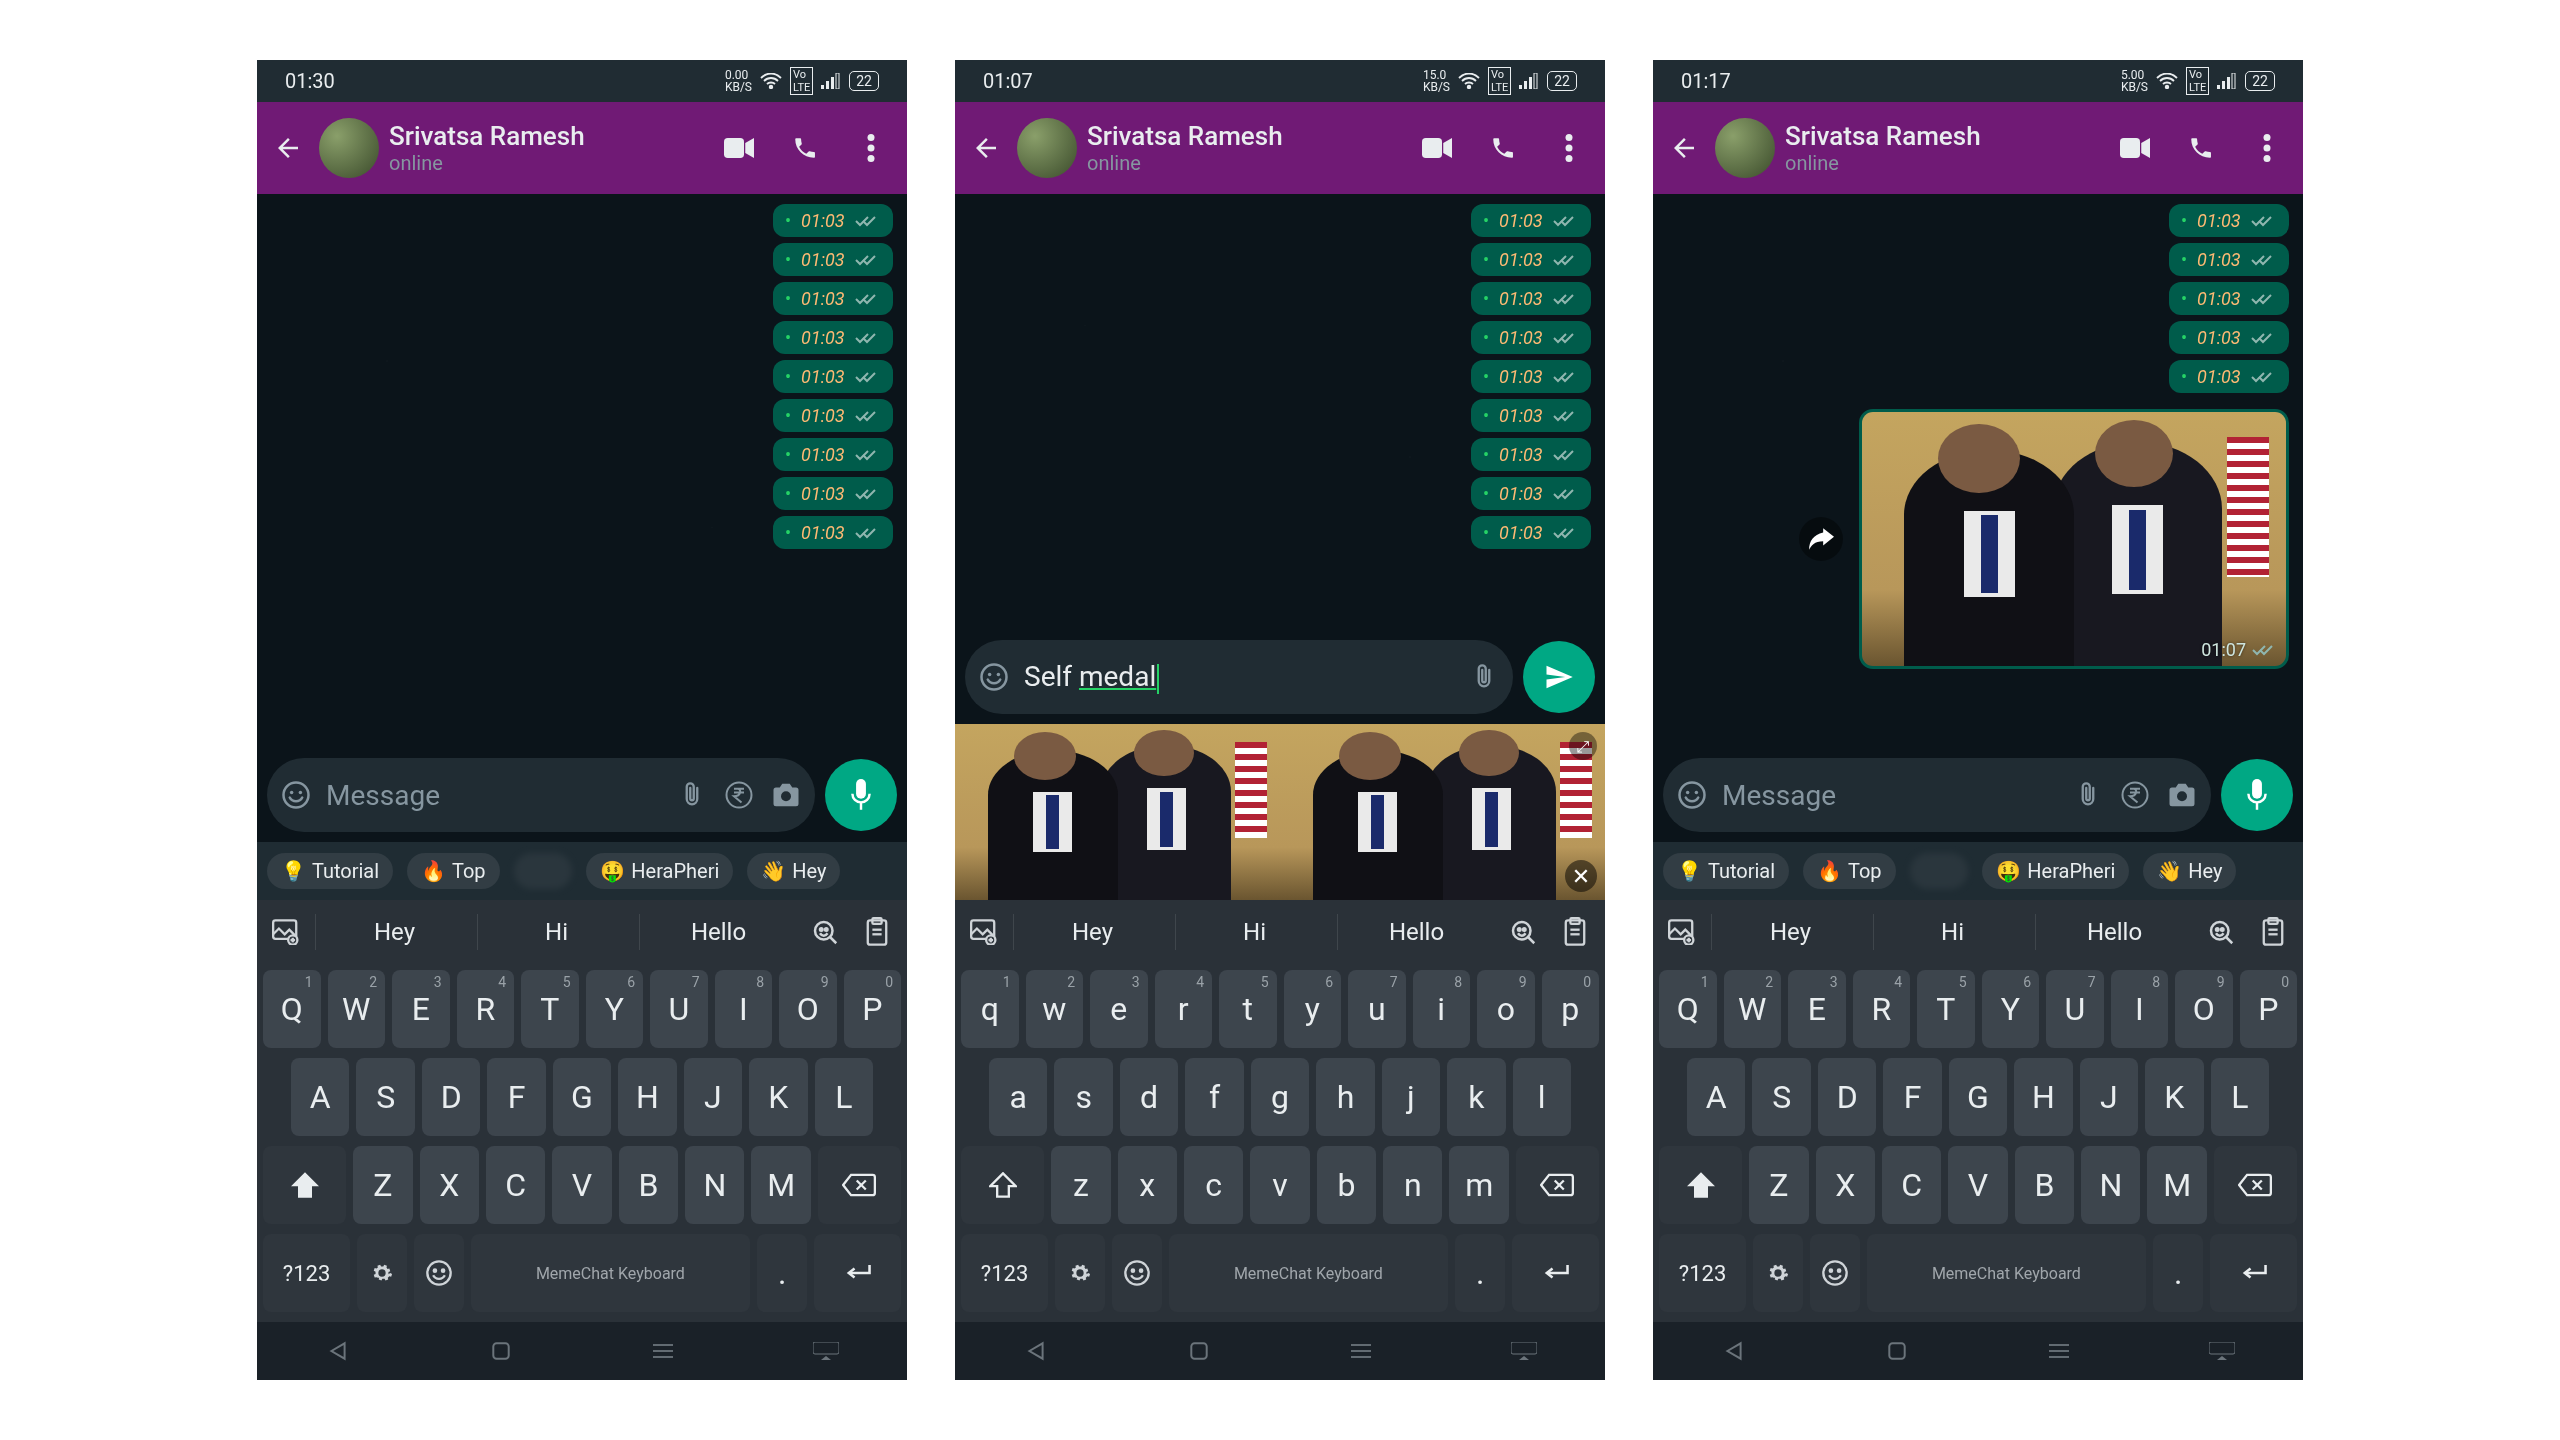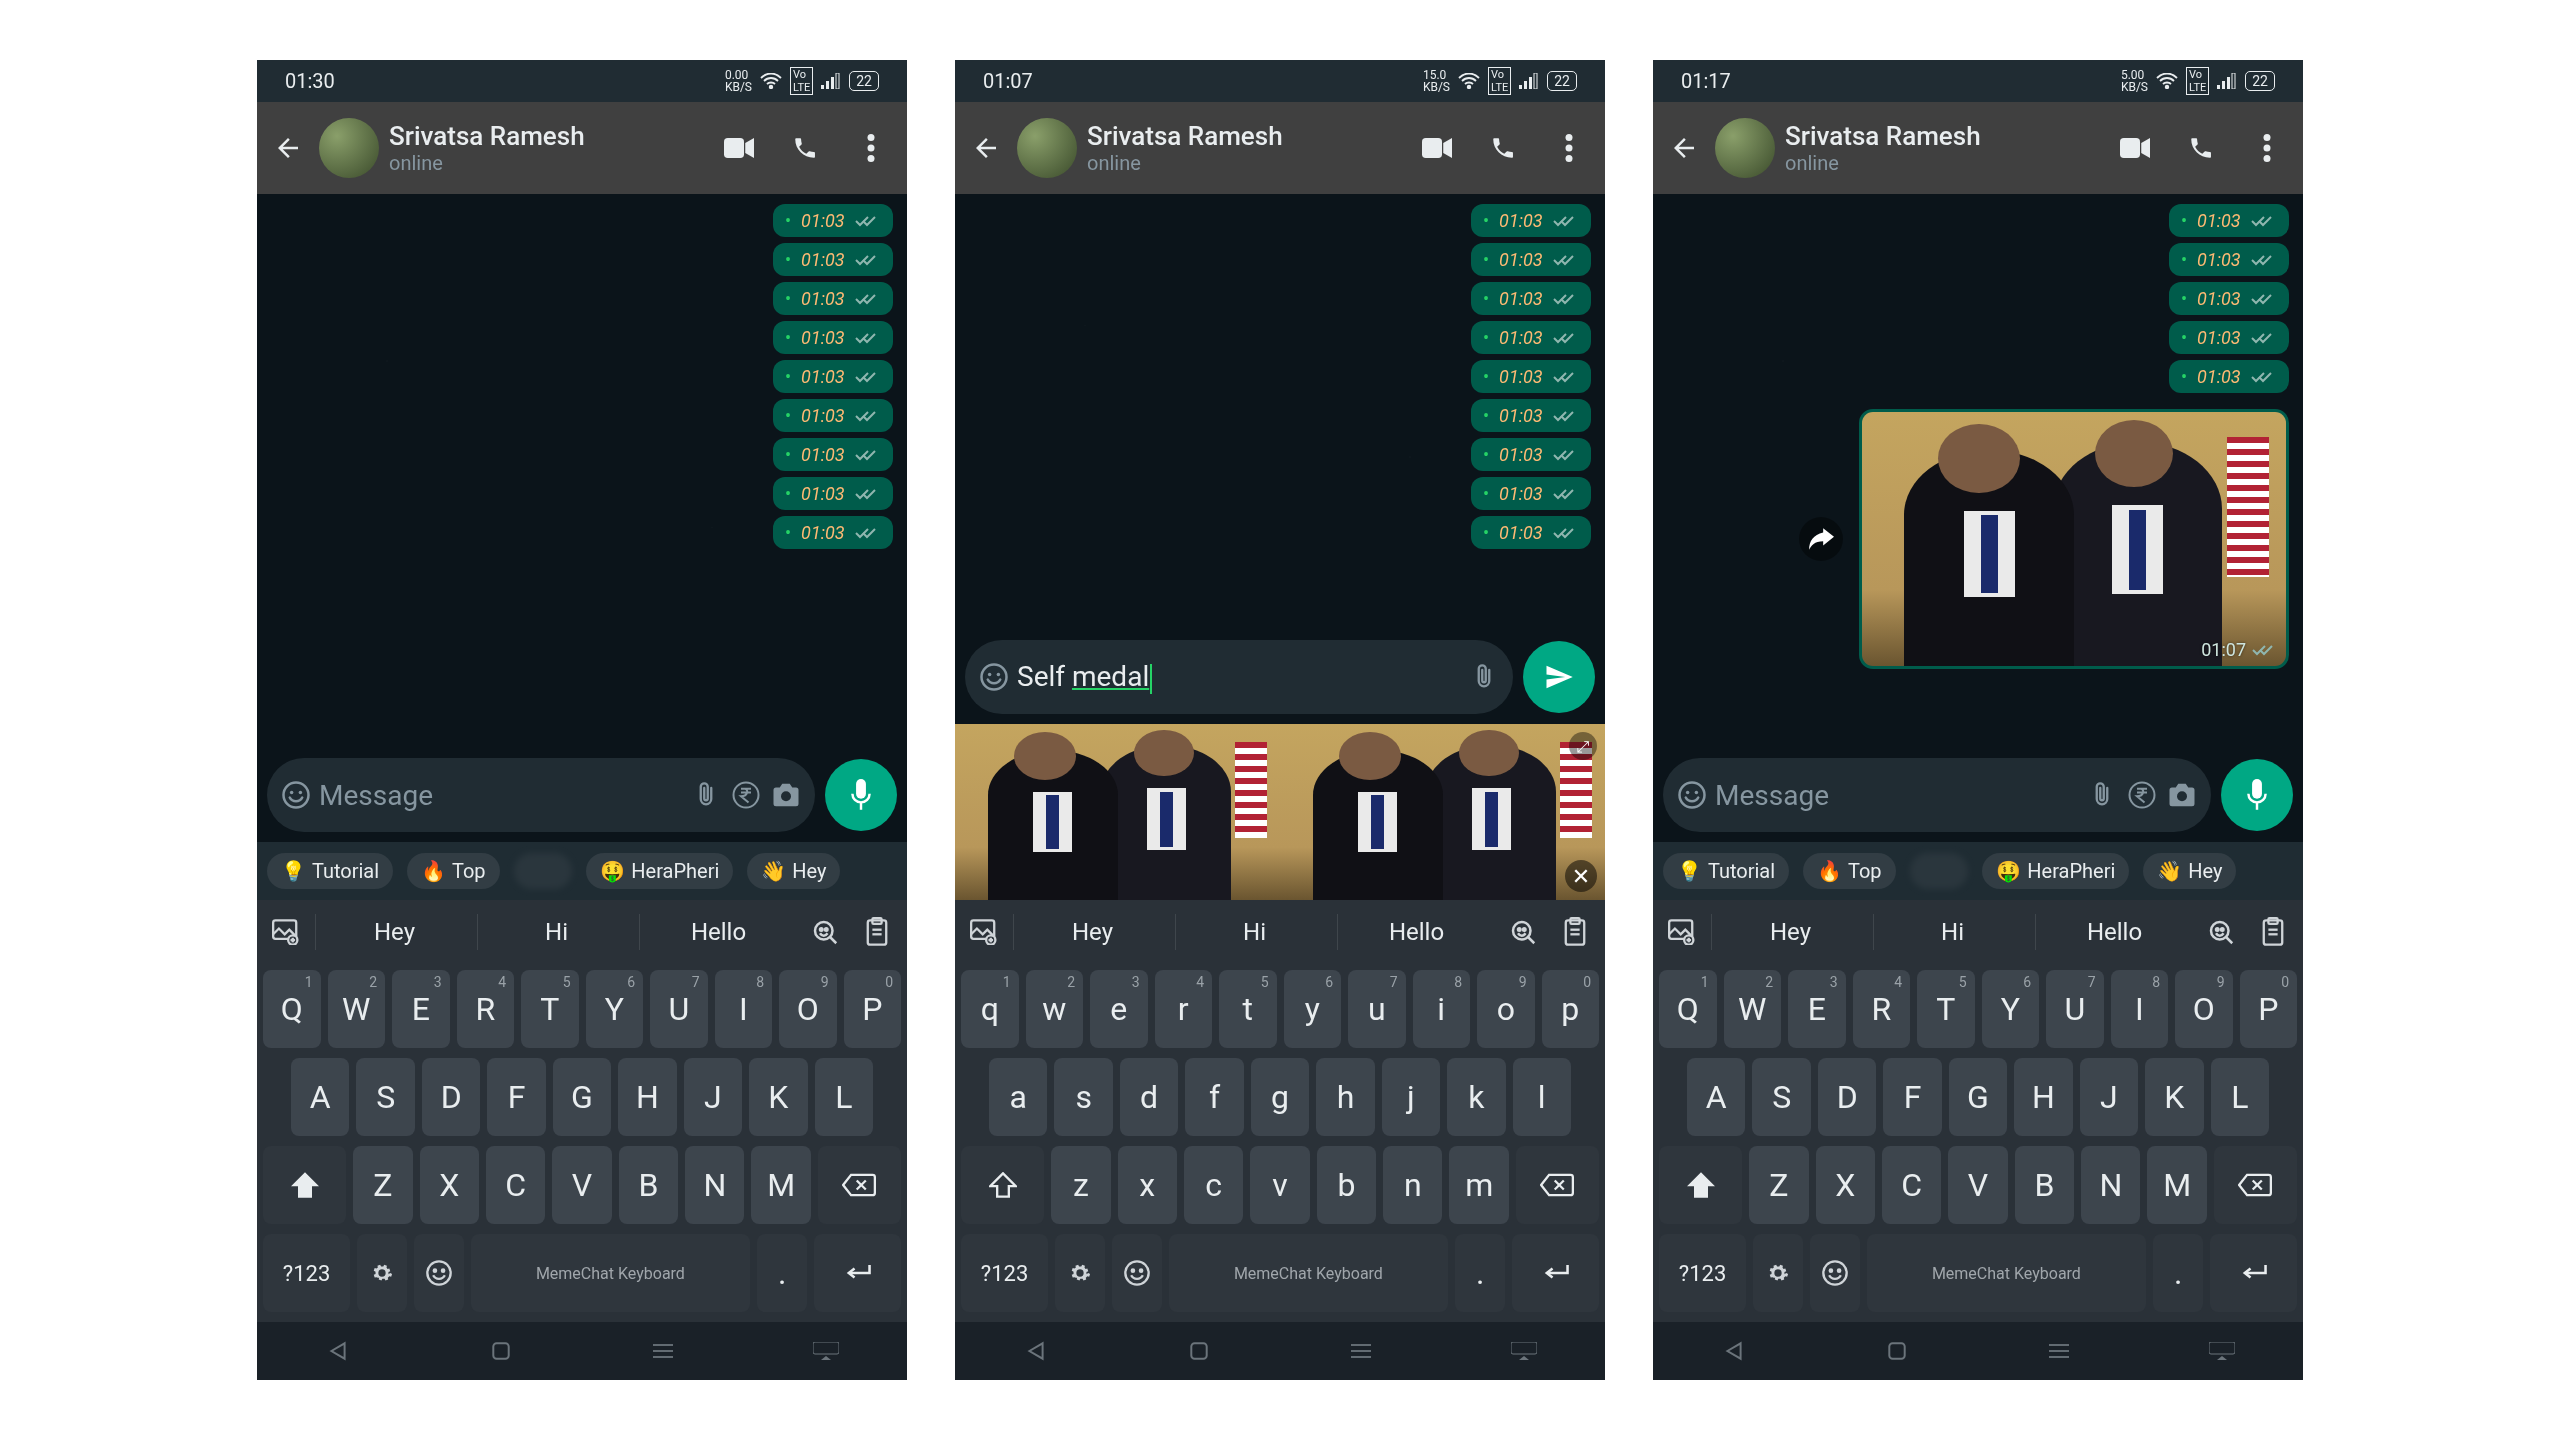--- a/index.html
+++ b/index.html
@@ -40,21 +40,21 @@
   .battery {
     border: 1.5px solid #e9edef;
     border-radius: 5px;
     padding: 1px 6px;
     font-size: 14px;
   }
 
   
   .chat-header {
     height: 92px;
-    background: #404040;
+    background: #701a75;
     display: flex;
     align-items: center;
     padding: 0 10px;
     gap: 10px;
   }
   .back-arrow { font-size: 34px; color: #e9edef; padding: 0 6px; cursor: pointer; }
   .avatar {
     width: 60px; height: 60px; border-radius: 50%;
     background: radial-gradient(circle at 30% 30%, #8a9f6a, #3a4a2a);
     flex-shrink: 0;
@@ -129,21 +129,21 @@
     background: #0b141a;
   }
   .input-box {
     flex: 1;
     background: #202c33;
     border-radius: 40px;
     height: 74px;
     display: flex;
     align-items: center;
     padding: 0 12px;
-    gap: 6px;
+    gap: 13px;
   }
   .emoji-btn, .attach-btn, .rupee-btn, .camera-btn {
     color: #8696a0; font-size: 28px;
     width: 34px; height: 34px;
     display: flex; align-items: center; justify-content: center;
   }
   .text-input {
     flex: 1; color: #8696a0; font-size: 28px;
   }
   .text-input.has-text { color: #e9edef; }

